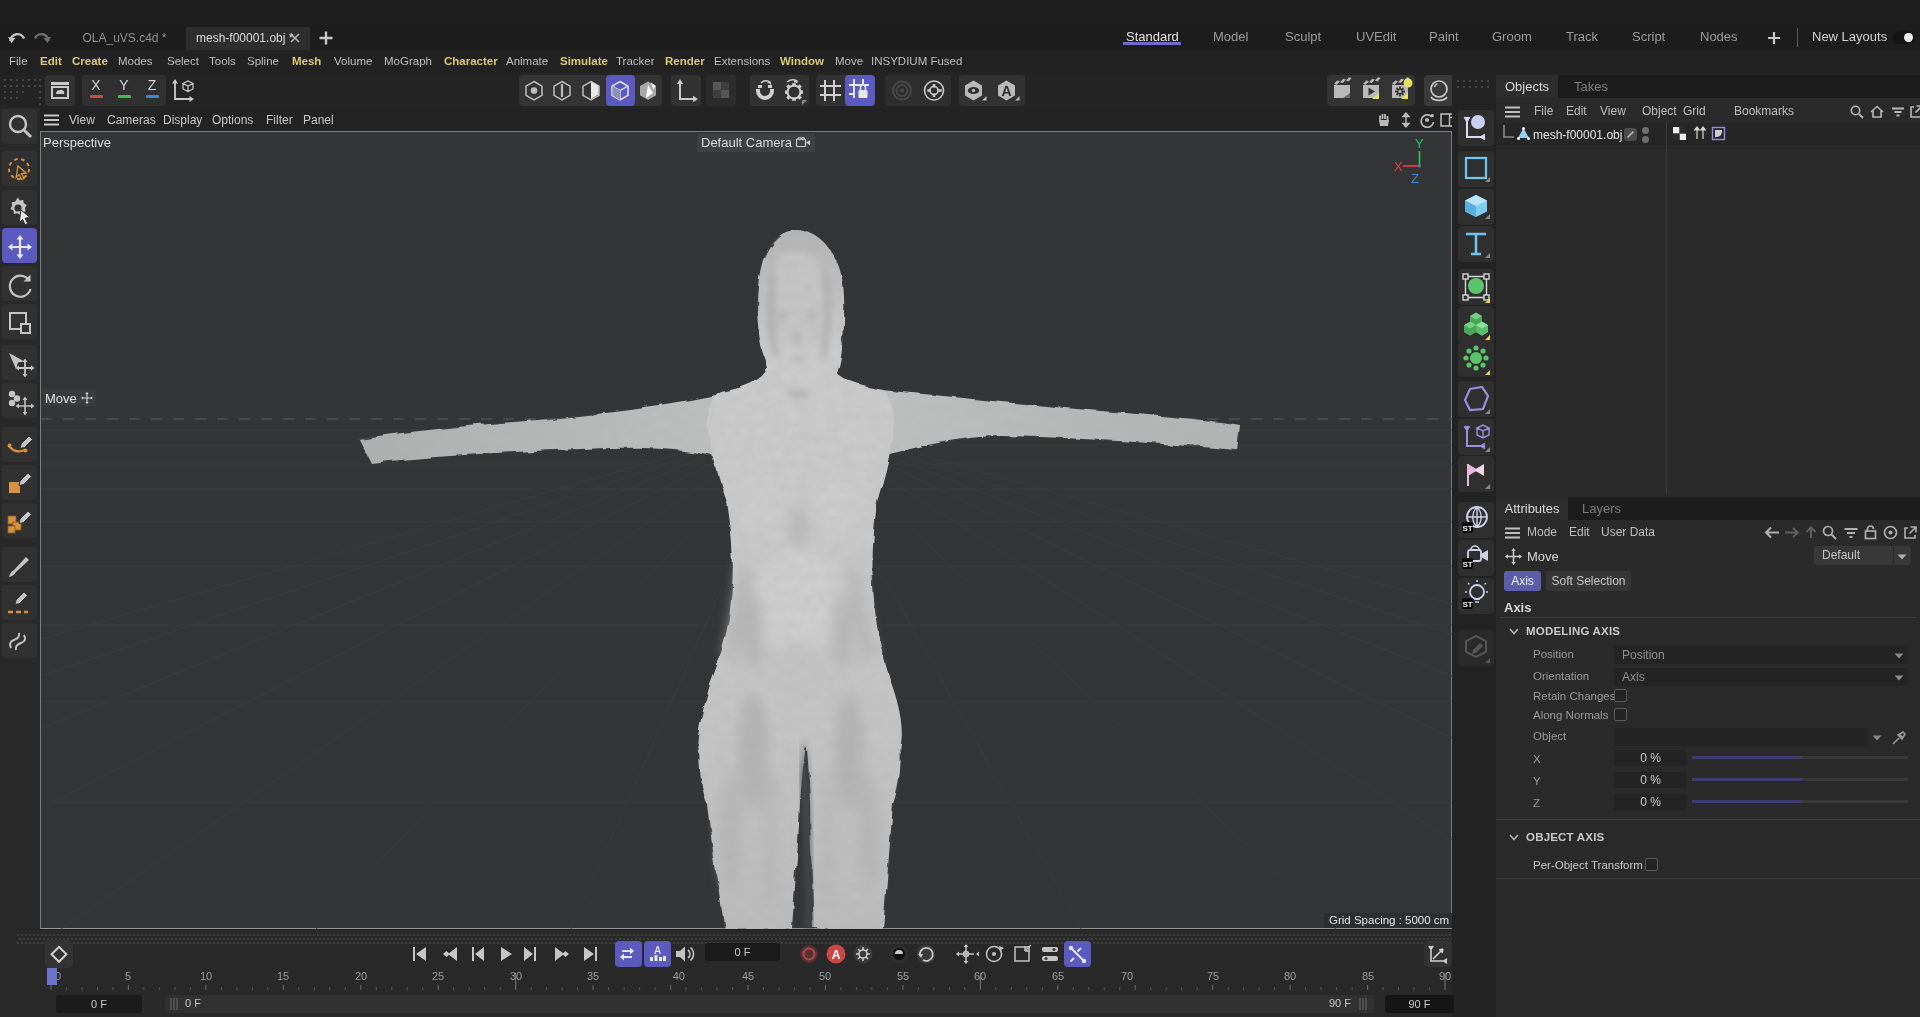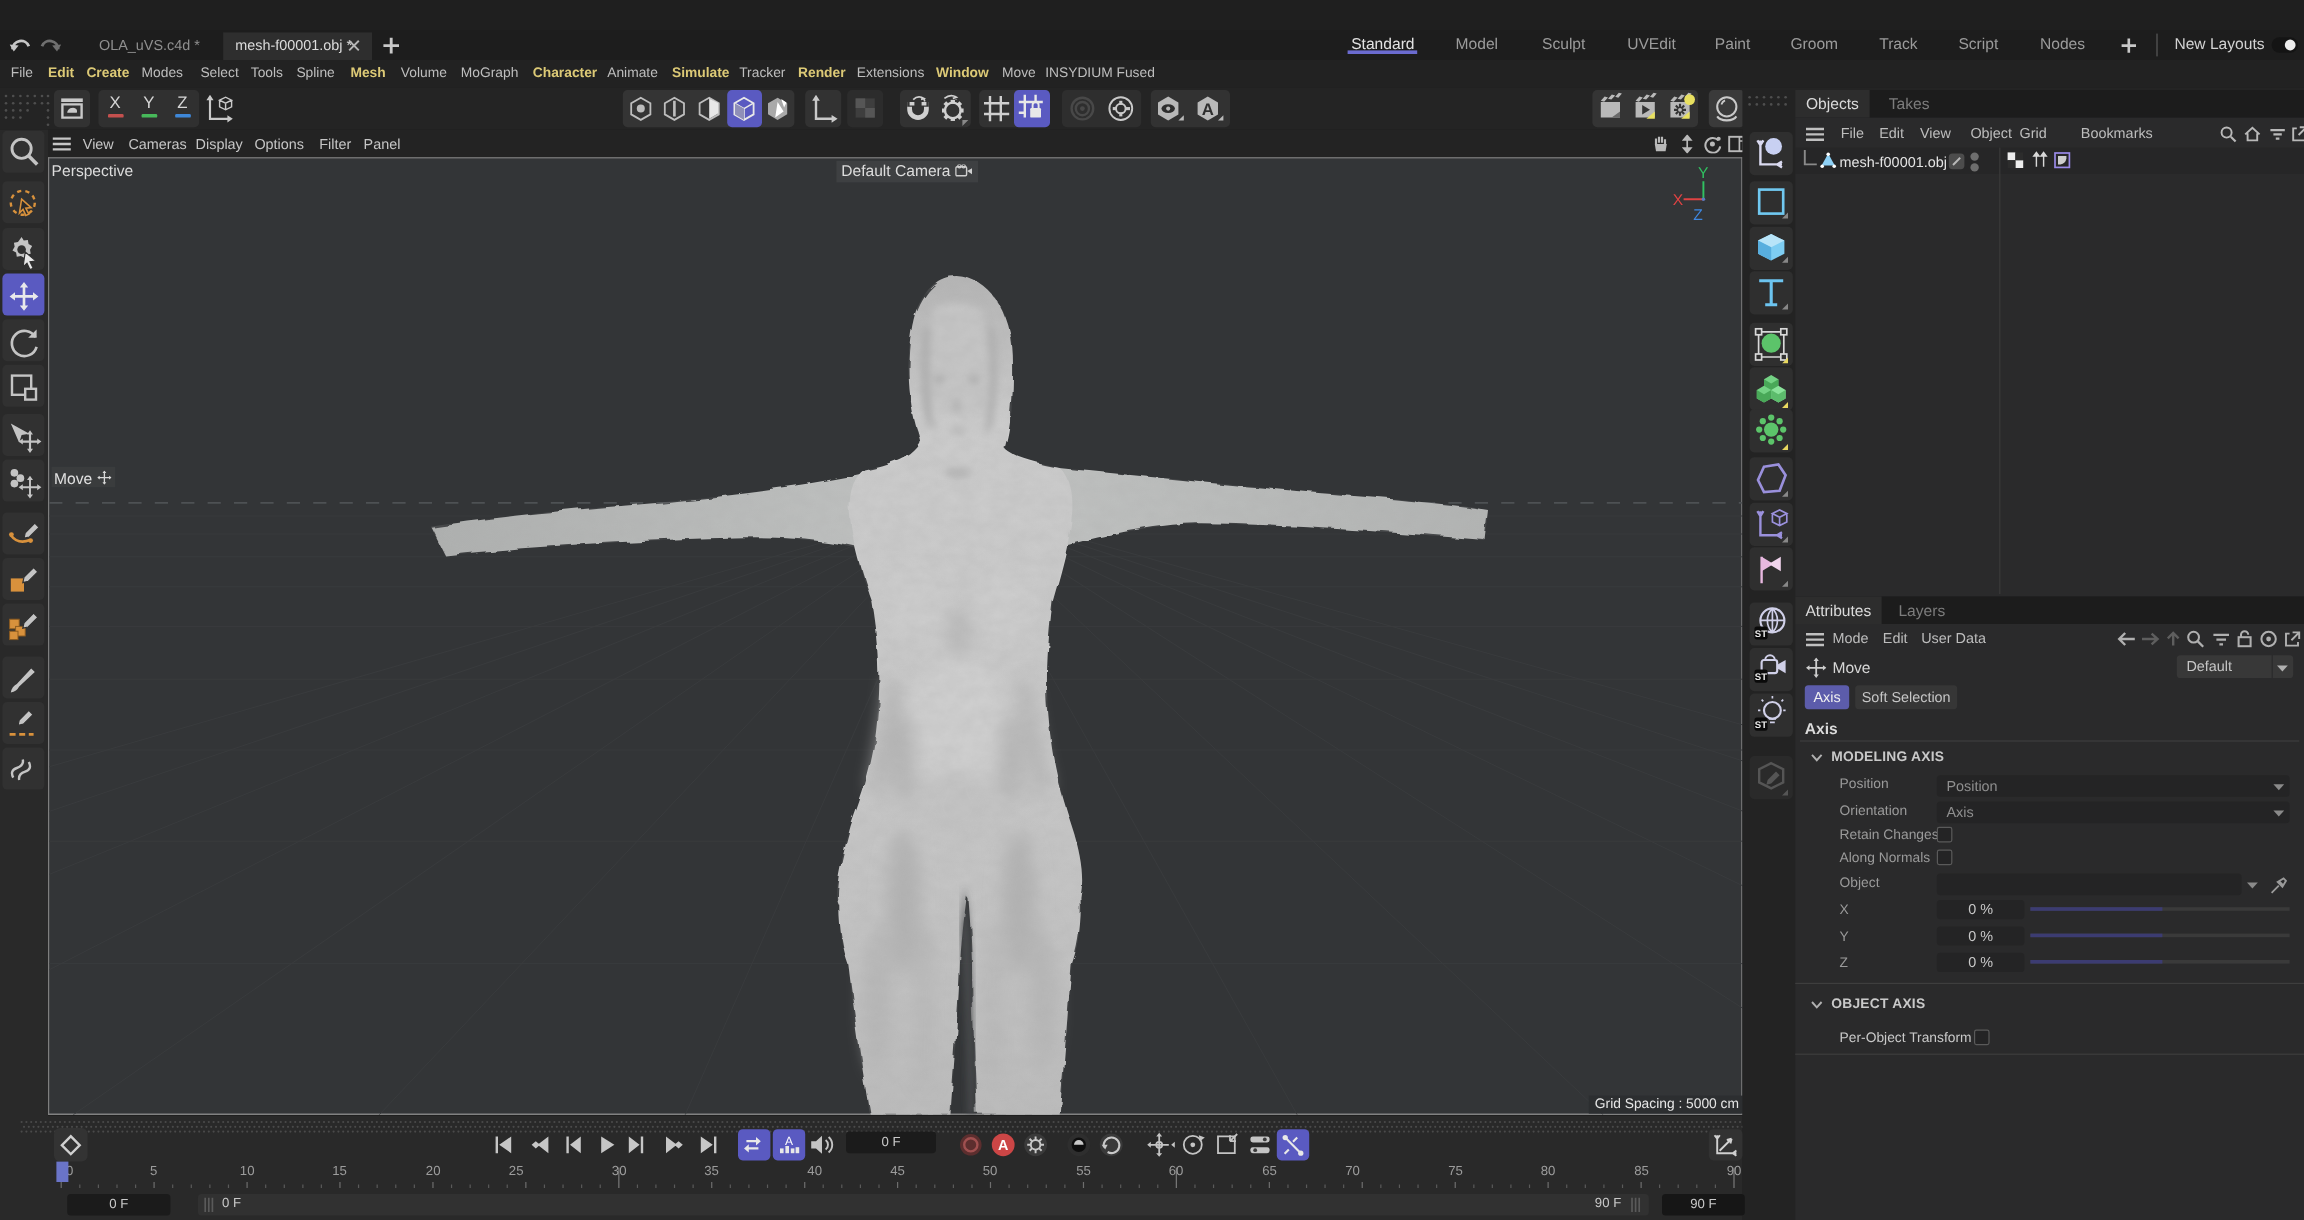--- a/index.html
+++ b/index.html
@@ -2110,21 +2110,21 @@
           <line x1="1398.5" y1="19" x2="1398.5" y2="22" stroke="#5a5a5a" stroke-width="1"></line>
           <line x1="1414.0" y1="19" x2="1414.0" y2="22" stroke="#5a5a5a" stroke-width="1"></line>
           <line x1="1429.5" y1="19" x2="1429.5" y2="22" stroke="#5a5a5a" stroke-width="1"></line>
           <line x1="1445.0" y1="5" x2="1445.0" y2="22" stroke="#7a7a7a" stroke-width="1"></line>
         </svg>
         <div class="num" style="left:55px;top:2px">0</div>
         <div class="num" style="left:114px;top:2px;width:28px;text-align:center">5</div>
         <div class="num" style="left:192px;top:2px;width:28px;text-align:center">10</div>
         <div class="num" style="left:269px;top:2px;width:28px;text-align:center">15</div>
         <div class="num" style="left:347px;top:2px;width:28px;text-align:center">20</div>
-        <div class="num" style="left:424px;top:2px;width:28px;">25</div>
+        <div class="num" style="left:424px;top:2px;width:28px;text-align:center">25</div>
         <div class="num" style="left:502px;top:2px;width:28px;text-align:center">30</div>
         <div class="num" style="left:579px;top:2px;width:28px;text-align:center">35</div>
         <div class="num" style="left:657px;top:2px;width:28px;text-align:right">40</div>
         <div class="num" style="left:734px;top:2px;width:28px;text-align:center">45</div>
         <div class="num" style="left:811px;top:2px;width:28px;text-align:center">50</div>
         <div class="num" style="left:889px;top:2px;width:28px;text-align:center">55</div>
         <div class="num" style="left:966px;top:2px;width:28px;text-align:center">60</div>
         <div class="num" style="left:1044px;top:2px;width:28px;text-align:center">65</div>
         <div class="num" style="left:1121px;top:2px;width:28px;text-align:left">70</div>
         <div class="num" style="left:1199px;top:2px;width:28px;text-align:center">75</div>

